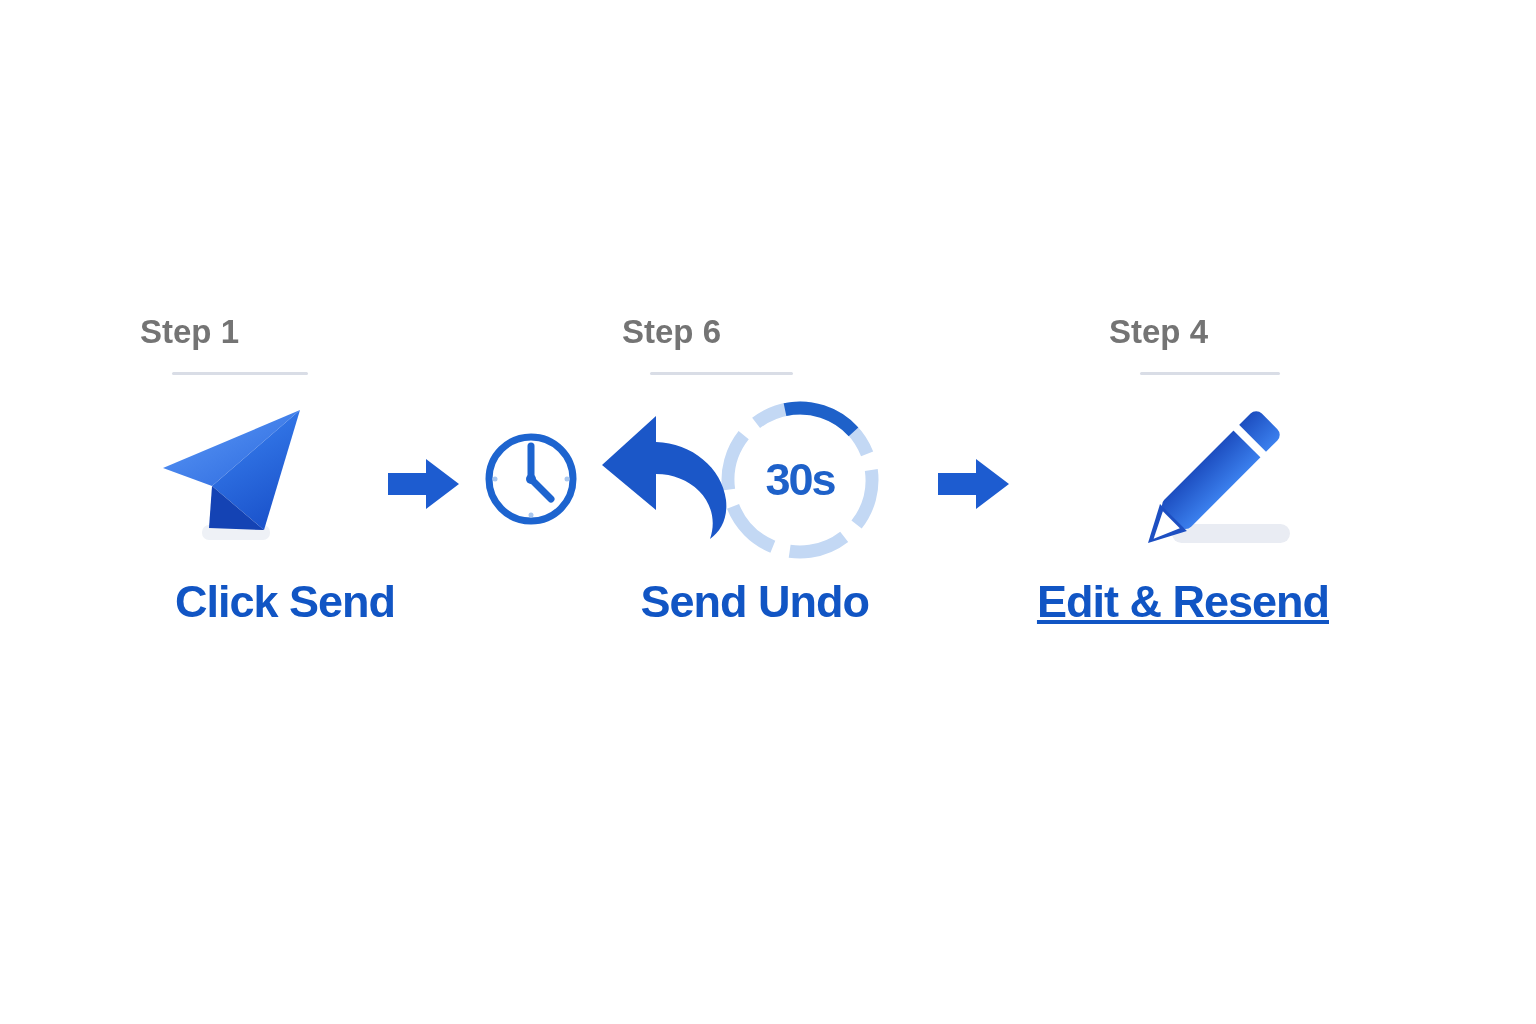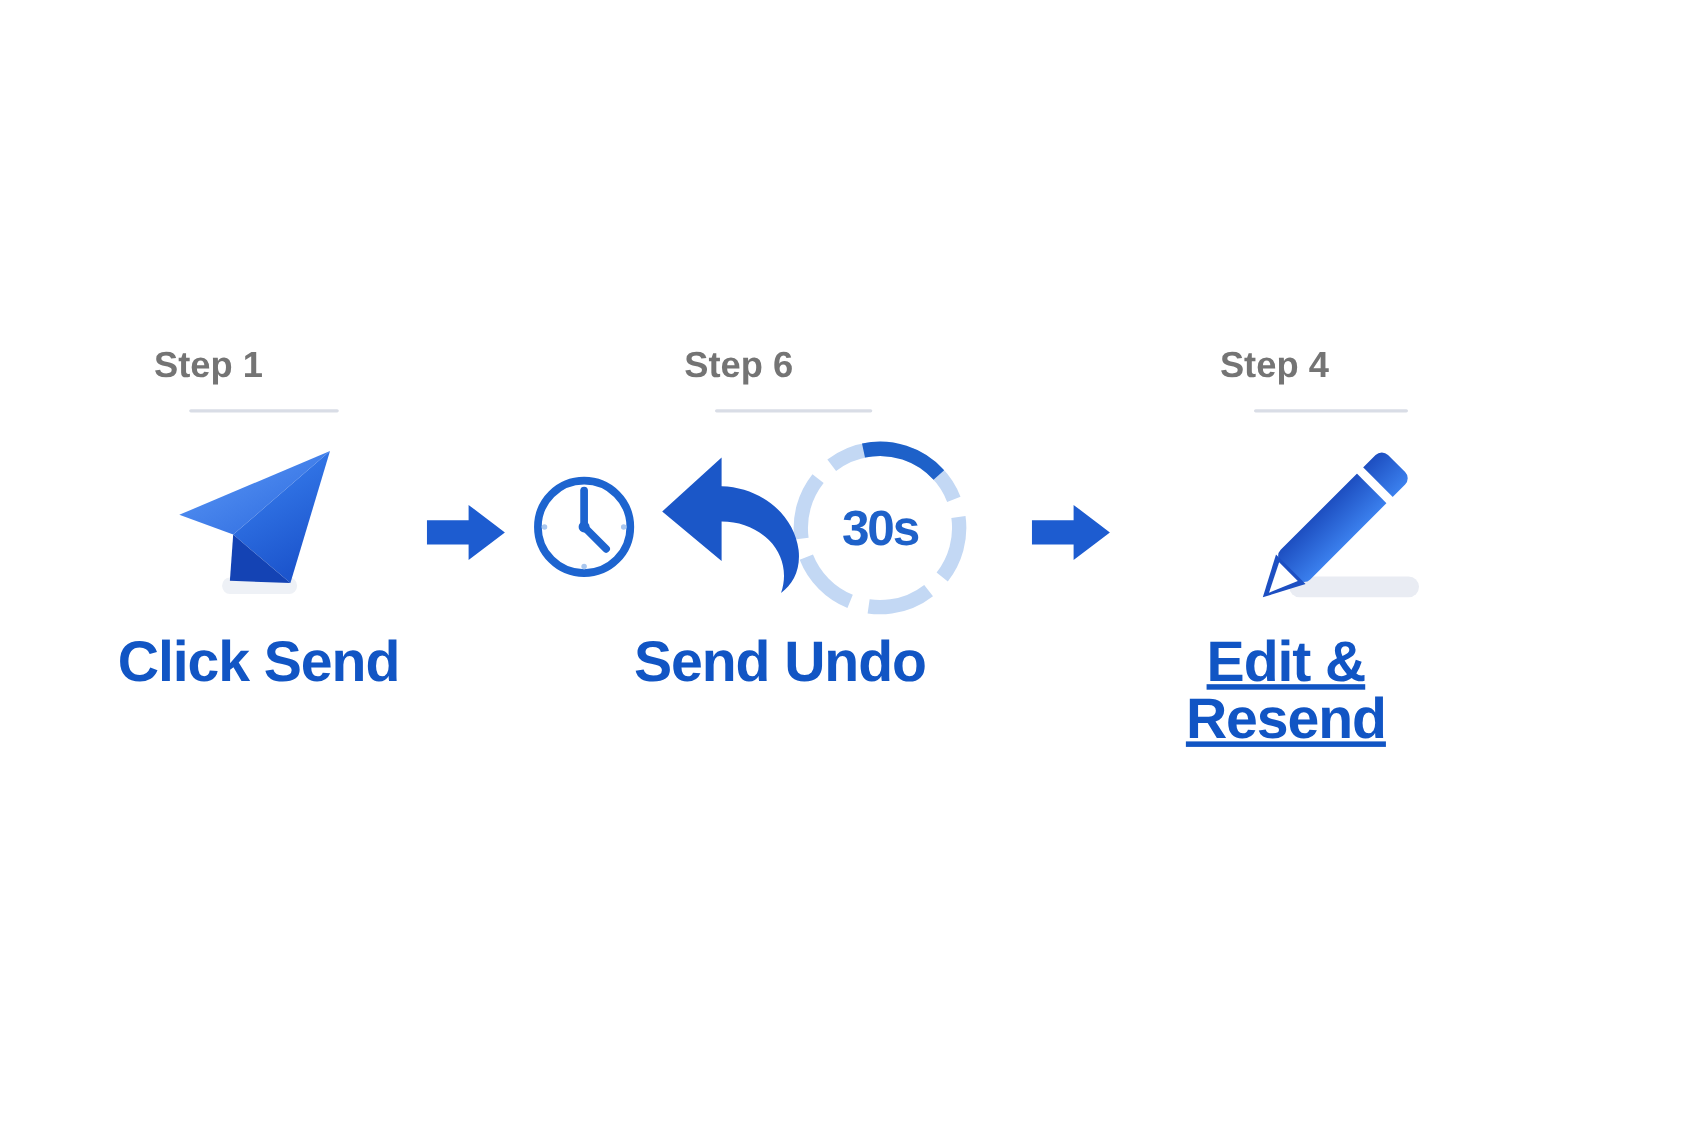--- a/index.html
+++ b/index.html
@@ -25,22 +25,22 @@
   .step-label{
     top:312px;height:40px;width:200px;
     font-size:33px;font-weight:700;color:var(--step-gray);
     text-align:left;line-height:40px;letter-spacing:0px;
   }
   .divider{
     top:372px;height:3px;background:var(--divider);border-radius:2px;
   }
   .caption{
     top:576px;height:52px;width:320px;
-    font-size:52px;font-weight:700;color:var(--caption-blue);
-    text-align:center;line-height:52px;letter-spacing:-1px;
+    font-size:45px;font-weight:700;color:var(--caption-blue);
+    text-align:right;line-height:52px;letter-spacing:-1px;
   }
   .countdown-text{
     left:710px;top:390px;width:180px;height:180px;
     display:flex;align-items:center;justify-content:center;
     font-size:45px;font-weight:700;color:var(--ring-dark);
     letter-spacing:-2px;
   }
   svg{display:block;}
 </style>
 </head>

